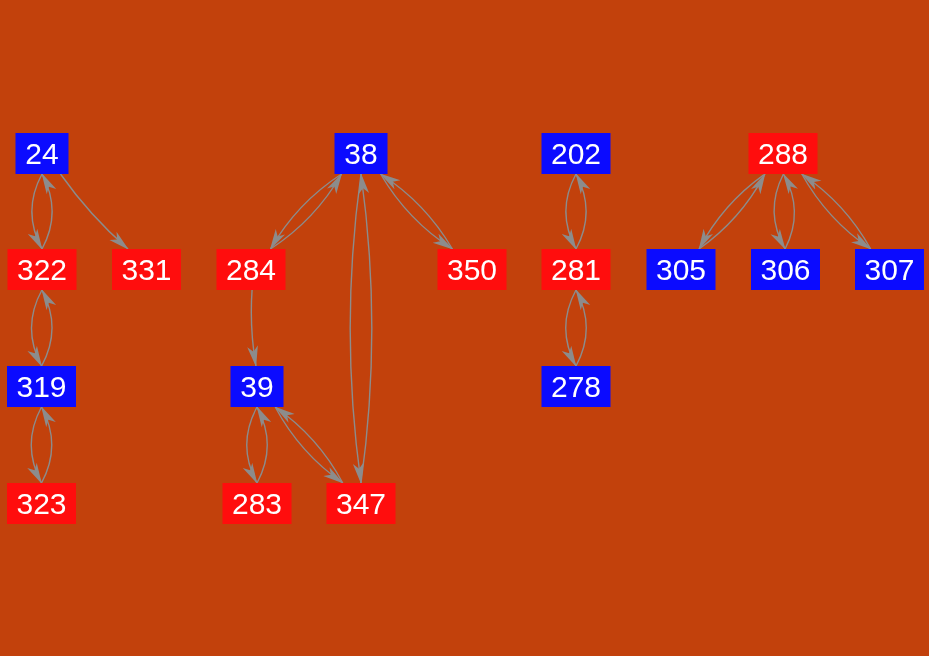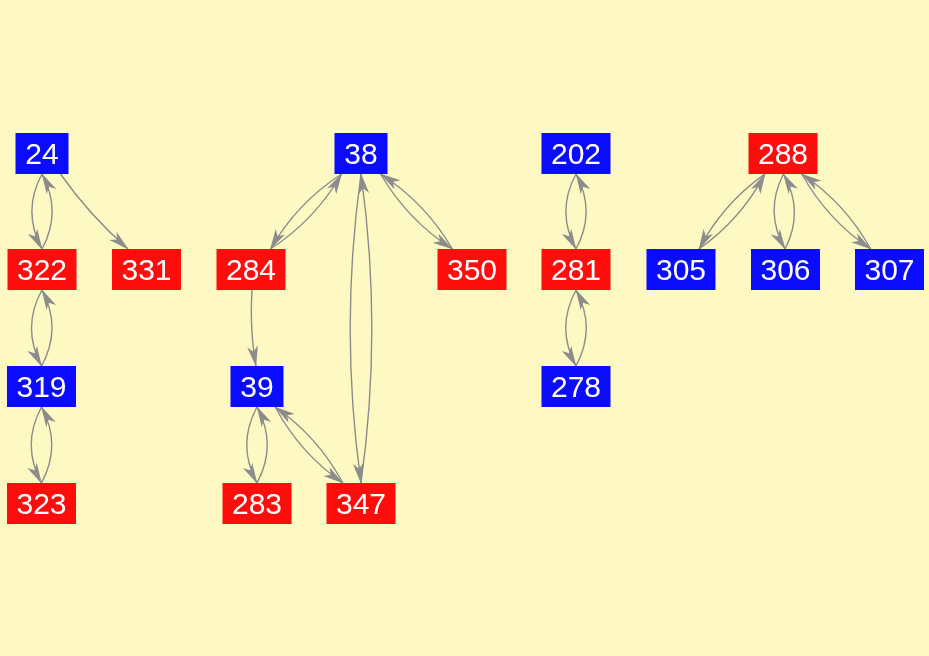--- a/index.html
+++ b/index.html
@@ -1,19 +1,19 @@
 <!DOCTYPE html>
 <html><head>
 <meta charset="utf-8">
 <style>
   html, body { margin: 0; padding: 0; background: #ffffff; }
   .figure {
     position: relative;
     width: 929px; height: 656px;
-    background: #fef9c3;
+    background: #c2410c;
     overflow: hidden;
     font-family: "Liberation Sans", sans-serif;
   }
   svg { display: block; }
   .edge { fill: none; }
   .node-label {
     font-family: "Liberation Sans", sans-serif;
     font-size: 30px;
     text-anchor: middle;
   }

